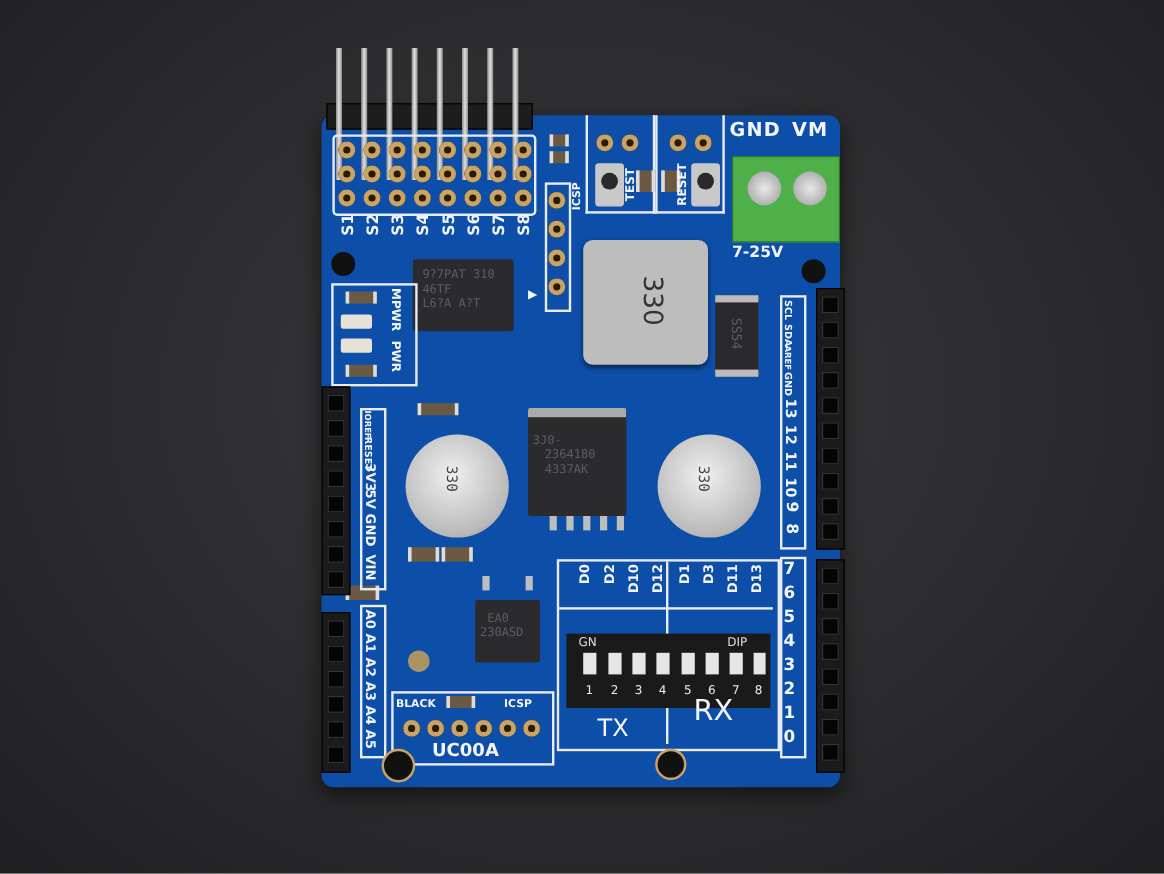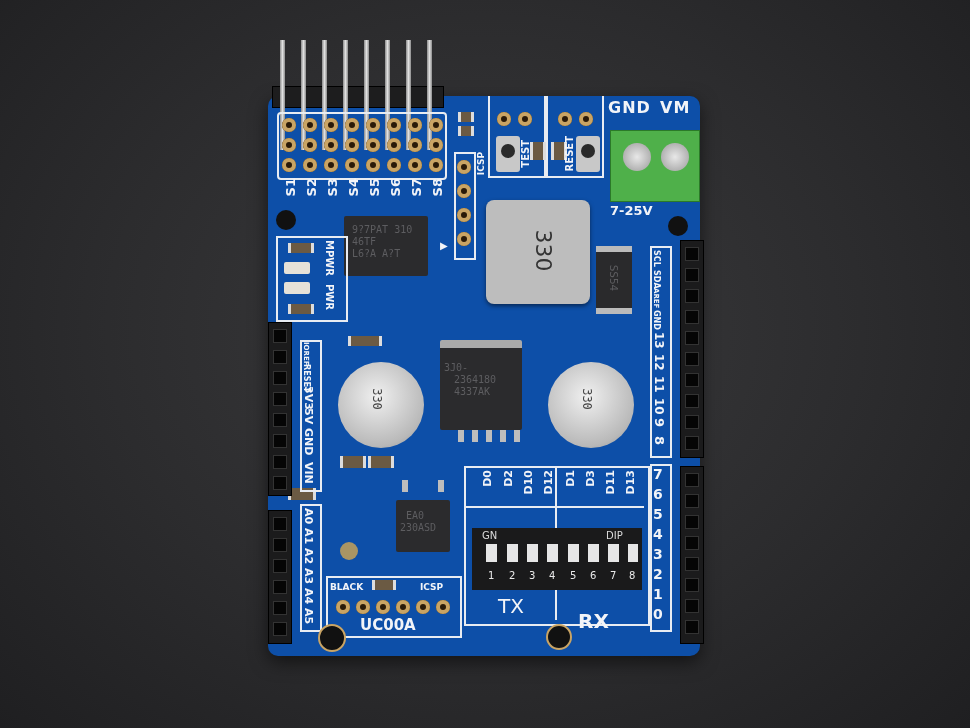--- a/index.html
+++ b/index.html
@@ -278,21 +278,21 @@
   <div class="dip-num" style="left:16px;top:42px">1</div>
   <div class="dip-num" style="left:37px;top:42px">2</div>
   <div class="dip-num" style="left:57px;top:42px">3</div>
   <div class="dip-num" style="left:77px;top:42px">4</div>
   <div class="dip-num" style="left:98px;top:42px">5</div>
   <div class="dip-num" style="left:118px;top:42px">6</div>
   <div class="dip-num" style="left:138px;top:42px">7</div>
   <div class="dip-num" style="left:157px;top:42px">8</div>
 </div>
 <div class="abs silk" style="left:498px;top:594px;font-size:20px;font-weight:normal">TX</div>
-<div class="abs silk" style="left:578px;top:609px;font-size:20px;font-weight:bold">RX</div>
+<div class="abs silk" style="left:578px;top:578px;font-size:24px;font-weight:normal">RX</div>
 
 <div class="abs silkbox" style="left:326px;top:576px;width:132px;height:58px"></div>
 <div class="abs silk" style="left:330px;top:582px;font-size:9px">BLACK</div>
 <div class="abs smd" style="left:372px;top:580px;width:18px;height:10px"></div>
 <div class="abs silk" style="left:420px;top:582px;font-size:9px">ICSP</div>
 <div>
   <div class="pad" style="left:336px;top:600px"></div>
     <div class="pad" style="left:356px;top:600px"></div>
     <div class="pad" style="left:376px;top:600px"></div>
     <div class="pad" style="left:396px;top:600px"></div>

